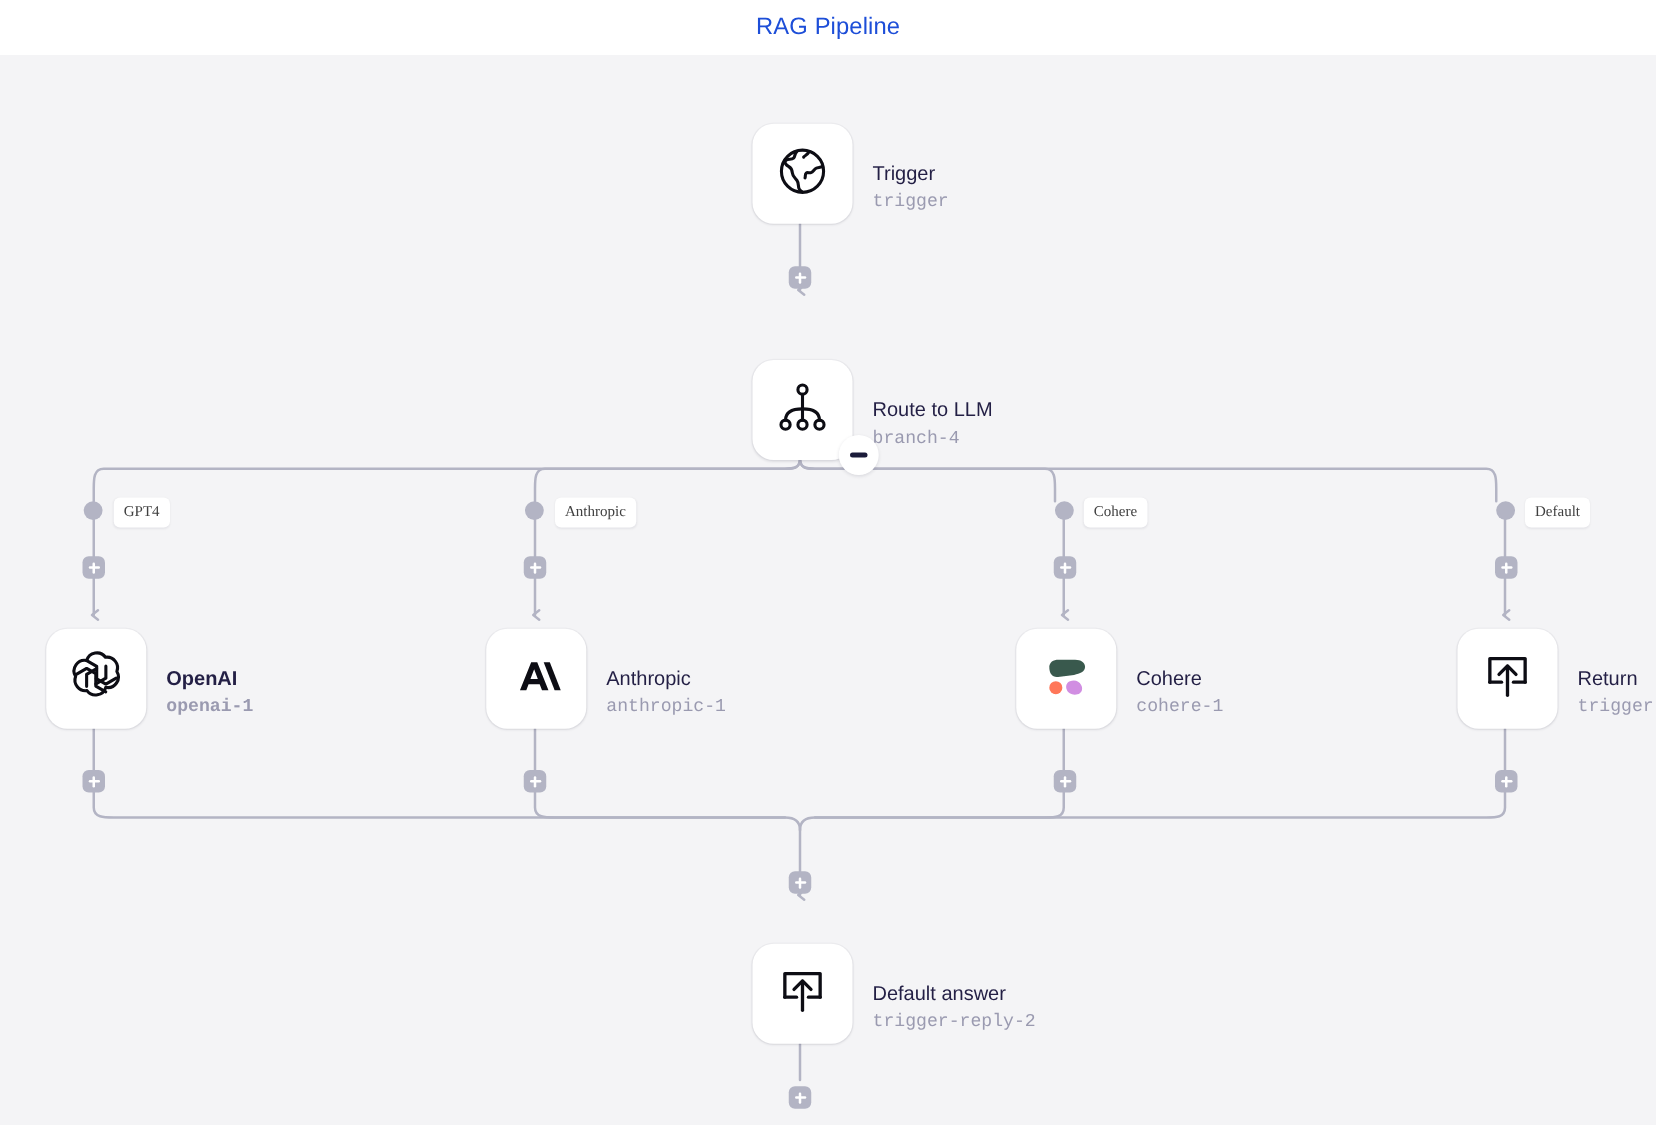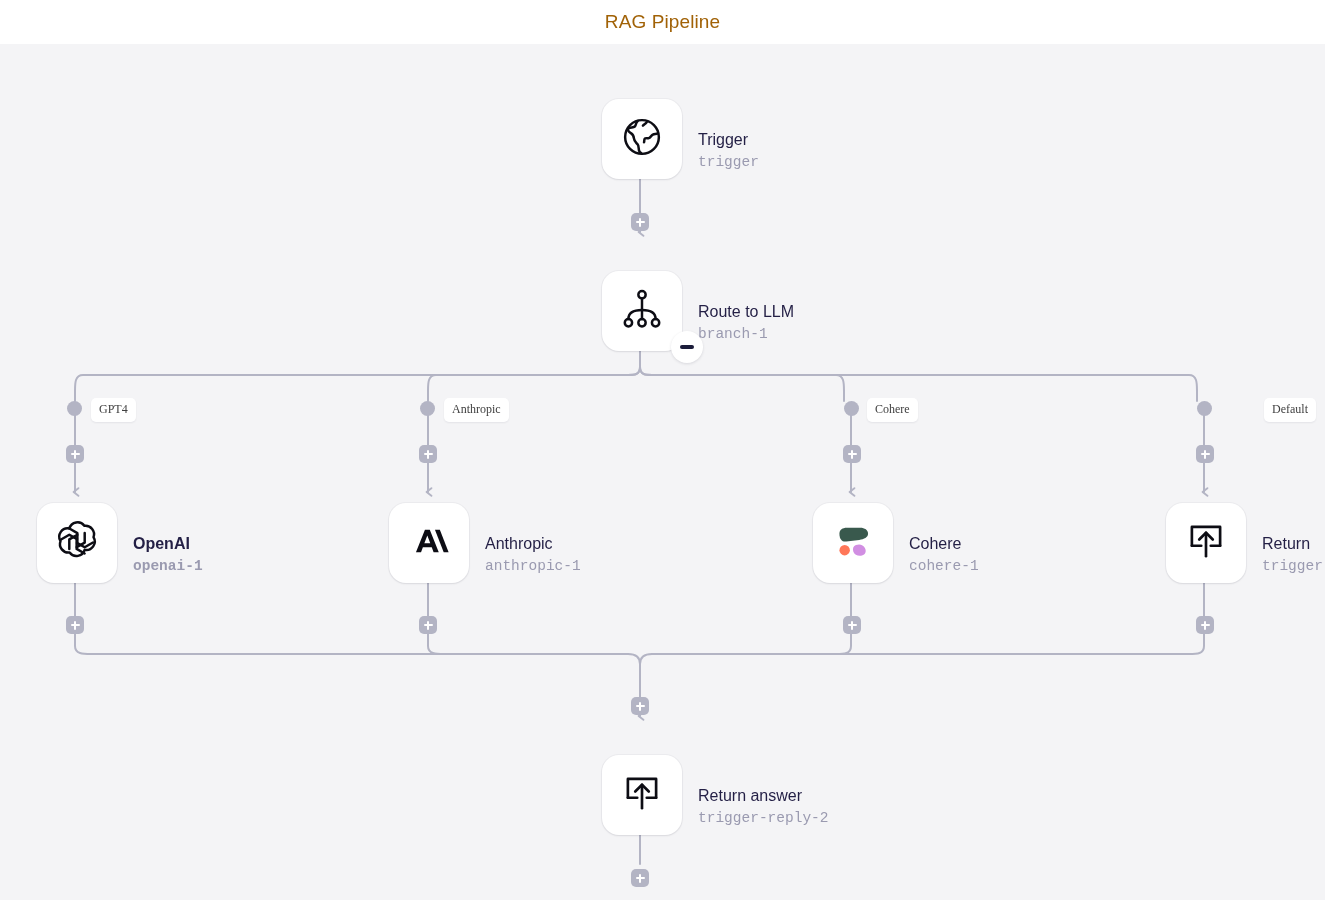--- a/index.html
+++ b/index.html
@@ -28,21 +28,21 @@
     width: 1325px;
     height: 44px;
     background: #ffffff;
     display: flex;
     align-items: center;
     justify-content: center;
     box-sizing: border-box;
   }
   .header-title {
     font-size: 19px;
-    color: #a16207;
+    color: #1d4ed8;
     font-family: "Liberation Sans", sans-serif;
     letter-spacing: 0.1px;
   }
 
   
   .canvas {
     position: absolute;
     left: 0;
     top: 44px;
     width: 1325px;
@@ -208,21 +208,21 @@
     </svg>
 
     <div class="handle-dot" style="left:67px;  top:357px;"></div>
     <div class="handle-dot" style="left:420px; top:357px;"></div>
     <div class="handle-dot" style="left:844px; top:357px;"></div>
     <div class="handle-dot" style="left:1197px;top:357px;"></div>
 
     <div class="chip" style="left:91px;  top:354px;">GPT4</div>
     <div class="chip" style="left:444px; top:354px;">Anthropic</div>
     <div class="chip" style="left:867px; top:354px;">Cohere</div>
-    <div class="chip" style="left:1264px;top:354px;">Default</div>
+    <div class="chip" style="left:1220px;top:354px;">Default</div>
 
     <div class="plus-btn" style="left:631px; top:169px;"></div>
     <div class="plus-btn" style="left:66px;  top:401px;"></div>
     <div class="plus-btn" style="left:419px; top:401px;"></div>
     <div class="plus-btn" style="left:843px; top:401px;"></div>
     <div class="plus-btn" style="left:1196px;top:401px;"></div>
     <div class="plus-btn" style="left:66px;  top:572px;"></div>
     <div class="plus-btn" style="left:419px; top:572px;"></div>
     <div class="plus-btn" style="left:843px; top:572px;"></div>
     <div class="plus-btn" style="left:1196px;top:572px;"></div>
@@ -243,39 +243,39 @@
             <path d="M14.6 3.9 C14.1 4.7 13.2 5.1 12.5 5.8"></path>
           </svg>
         </span>
       </div>
       <div class="node-text">
         <div class="node-title">Trigger</div>
         <div class="node-sub">trigger</div>
       </div>
     </div>
 
-    <div class="node" style="left:602px; top:227px;">
+    <div class="node" style="left:602px; top:244px;">
       <div class="node-box">
         <span>
           <svg width="44" height="44" viewBox="0 0 24 24" fill="none" stroke="#0d0d14" stroke-width="1.35" stroke-linecap="round" stroke-linejoin="round">
             <circle cx="12" cy="4.2" r="2"></circle>
             <circle cx="4.6" cy="19.5" r="2"></circle>
             <circle cx="12" cy="19.5" r="2"></circle>
             <circle cx="19.4" cy="19.5" r="2"></circle>
             <path d="M12 6.2 L12 17.5"></path>
             <path d="M4.6 17.5 C4.6 13.6 7.9 12.6 12 12.6 C16.1 12.6 19.4 13.6 19.4 17.5"></path>
           </svg>
         </span>
         <div class="collapse-badge">
           <span class="bar"></span>
         </div>
       </div>
       <div class="node-text">
         <div class="node-title">Route to LLM</div>
-        <div class="node-sub">branch-1</div>
+        <div class="node-sub">branch-4</div>
       </div>
     </div>
 
     <div class="node" style="left:37px; top:459px;font-weight:bold;">
       <div class="node-box">
         <span>
           <svg width="44" height="44" viewBox="0 0 24 24" fill="none" stroke="#0d0d14" stroke-width="1.35" stroke-linecap="round" stroke-linejoin="round">
             <path d="M21.0 9.9 A4.62 4.62 0 0 0 16.03 3.72 A4.62 4.62 0 0 0 7.84 5.14
                      A4.62 4.62 0 0 0 3.0 12.07 A4.62 4.62 0 0 0 7.97 18.25
                      A4.62 4.62 0 0 0 16.16 16.83 A4.62 4.62 0 0 0 21.0 9.9 Z"></path>
@@ -356,19 +356,19 @@
           <svg width="44" height="44" viewBox="0 0 24 24" fill="none" stroke="#0d0d14" stroke-width="1.45" stroke-linecap="round" stroke-linejoin="round">
             <path d="M4.3 14.6 L4.3 4.3 L19.7 4.3 L19.7 14.6"></path>
             <path d="M4.3 14.6 L9.4 14.6"></path>
             <path d="M19.7 14.6 L14.6 14.6"></path>
             <path d="M12 20.3 L12 7.6"></path>
             <path d="M8.3 11.2 L12 7.5 L15.7 11.2"></path>
           </svg>
         </span>
       </div>
       <div class="node-text">
-        <div class="node-title">Return answer</div>
+        <div class="node-title">Default answer</div>
         <div class="node-sub">trigger-reply-2</div>
       </div>
     </div>
 
   </div>
 </div>
 
 </body></html>

